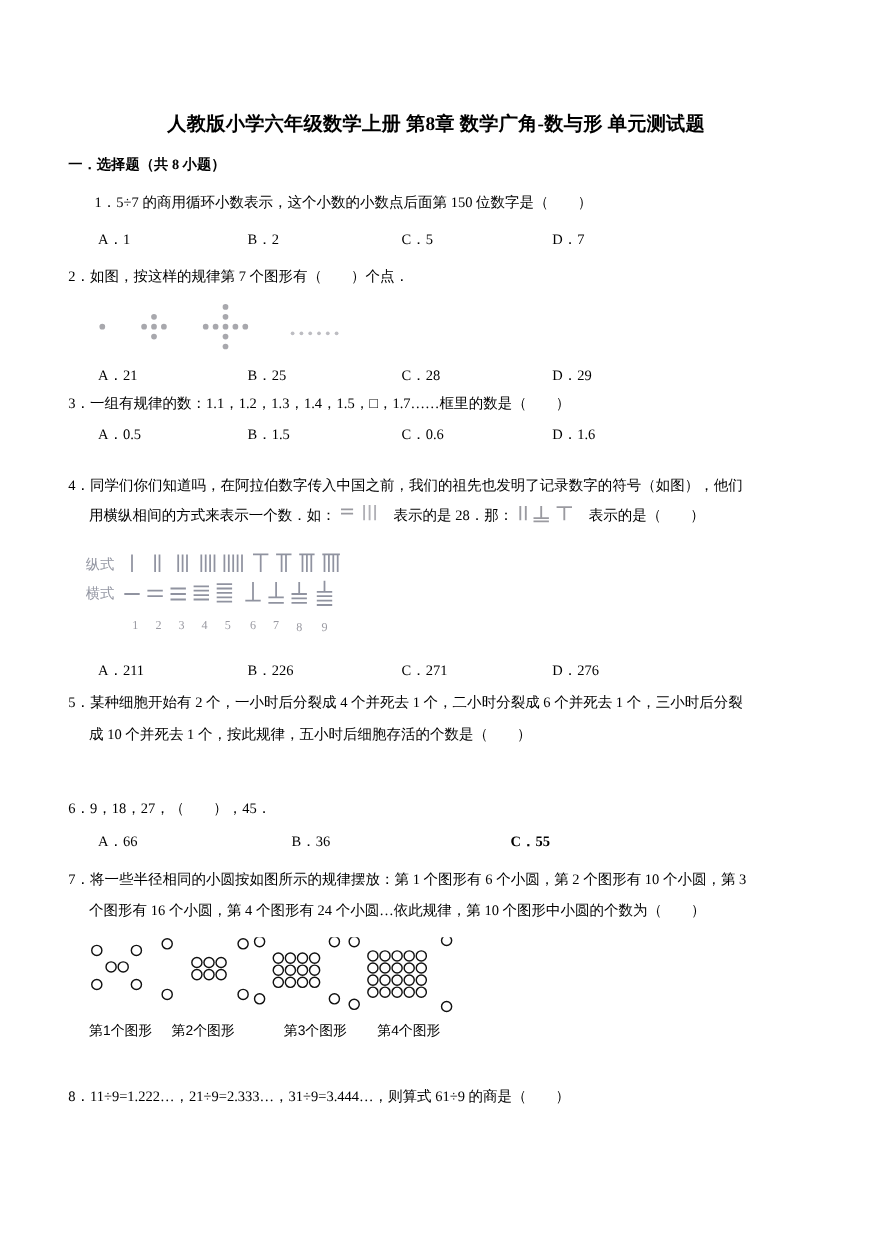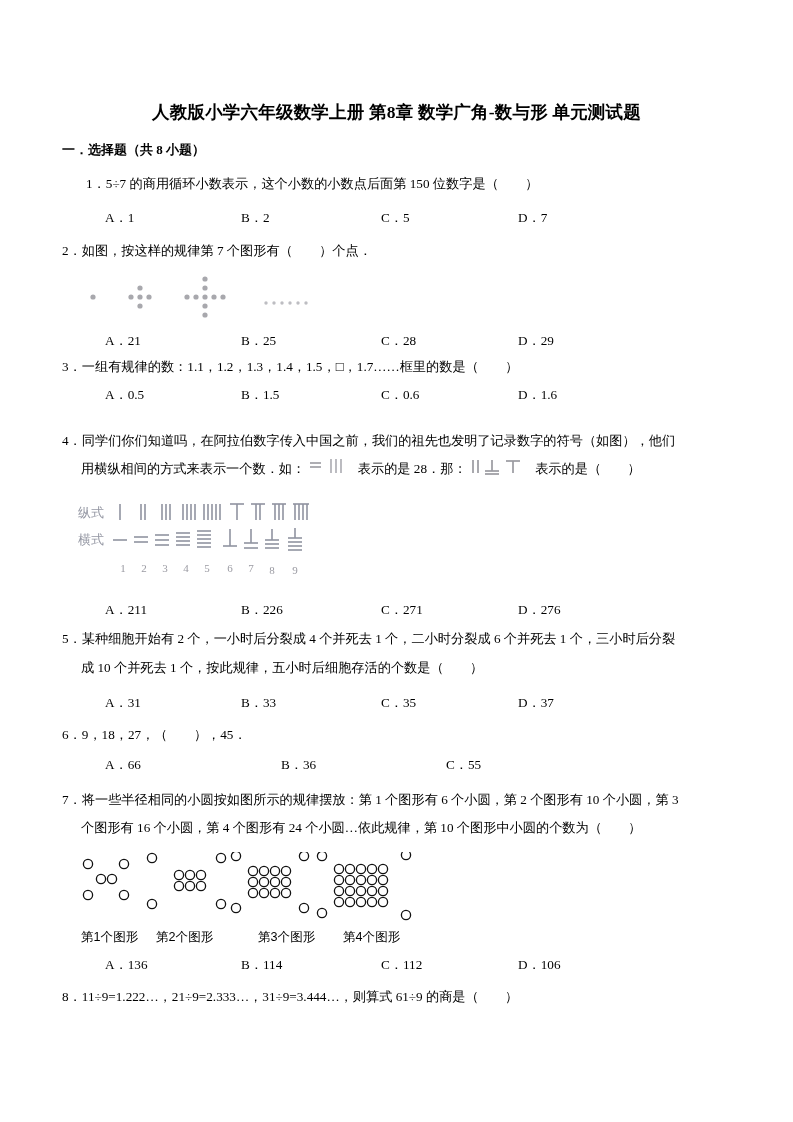--- a/index.html
+++ b/index.html
@@ -66,30 +66,29 @@
     position: absolute;
     left: 62px;
     width: 672px;
     height: 20px;
     font-size: 13.2px;
   }
   .opt {
     position: absolute;
     top: 0;
     white-space: nowrap;
-    margin-left: 16px;
   }
   .opt.a { left: 27px; }
   .opt.b { left: 163px; }
   .opt.c { left: 303px; }
   .opt.d { left: 440px; }
   
   .opts.three .opt.a { left: 27px; }
   .opts.three .opt.b { left: 203px; }
-  .opts.three .opt.c { left: 368px; }
+  .opts.three .opt.c { left: 402px; font-weight: bold; }
 
   
   .fig-dots {
     position: absolute;
     left: 85px;
     top: 272px;
     width: 300px;
     height: 50px;
   }
   .fig-dots svg { display: block; }
@@ -360,26 +359,20 @@
     <span class="opt b">B．226</span>
     <span class="opt c">C．271</span>
     <span class="opt d">D．276</span>
   </div>
 
   <div class="q" style="top:628px;">
     <div class="q-line">5．某种细胞开始有 2 个，一小时后分裂成 4 个并死去 1 个，二小时分裂成 6 个并死去 1 个，三小时后分裂</div>
   </div>
   <div class="q" style="top:657px;">
     <div class="q-line q-indent">成 10 个并死去 1 个，按此规律，五小时后细胞存活的个数是（　　）</div>
-  </div>
-  <div class="opts" style="top:694px;">
-    <span class="opt a">A．31</span>
-    <span class="opt b">B．33</span>
-    <span class="opt c">C．35</span>
-    <span class="opt d">D．37</span>
   </div>
 
   <div class="q" style="top:724px;">
     <div class="q-line">6．9，18，27，（　　），45．</div>
   </div>
   <div class="opts three" style="top:756px;">
     <span class="opt a">A．66</span>
     <span class="opt b">B．36</span>
     <span class="opt c">C．55</span>
   </div>
@@ -458,24 +451,18 @@
     </svg>
   </div>
 
   <div class="fig-labels">
     <span class="fig-label" style="left:5px;">第1个图形</span>
     <span class="fig-label" style="left:80px;">第2个图形</span>
     <span class="fig-label" style="left:182px;">第3个图形</span>
     <span class="fig-label" style="left:267px;text-align:right;">第4个图形</span>
   </div>
 
-  <div class="opts" style="top:956px;">
-    <span class="opt a">A．136</span>
-    <span class="opt b">B．114</span>
-    <span class="opt c">C．112</span>
-    <span class="opt d">D．106</span>
-  </div>
 
   <div class="q" style="top:986px;">
     <div class="q-line">8．11÷9=1.222…，21÷9=2.333…，31÷9=3.444…，则算式 61÷9 的商是（　　）</div>
   </div>
 
 </div>
 
 </body></html>

